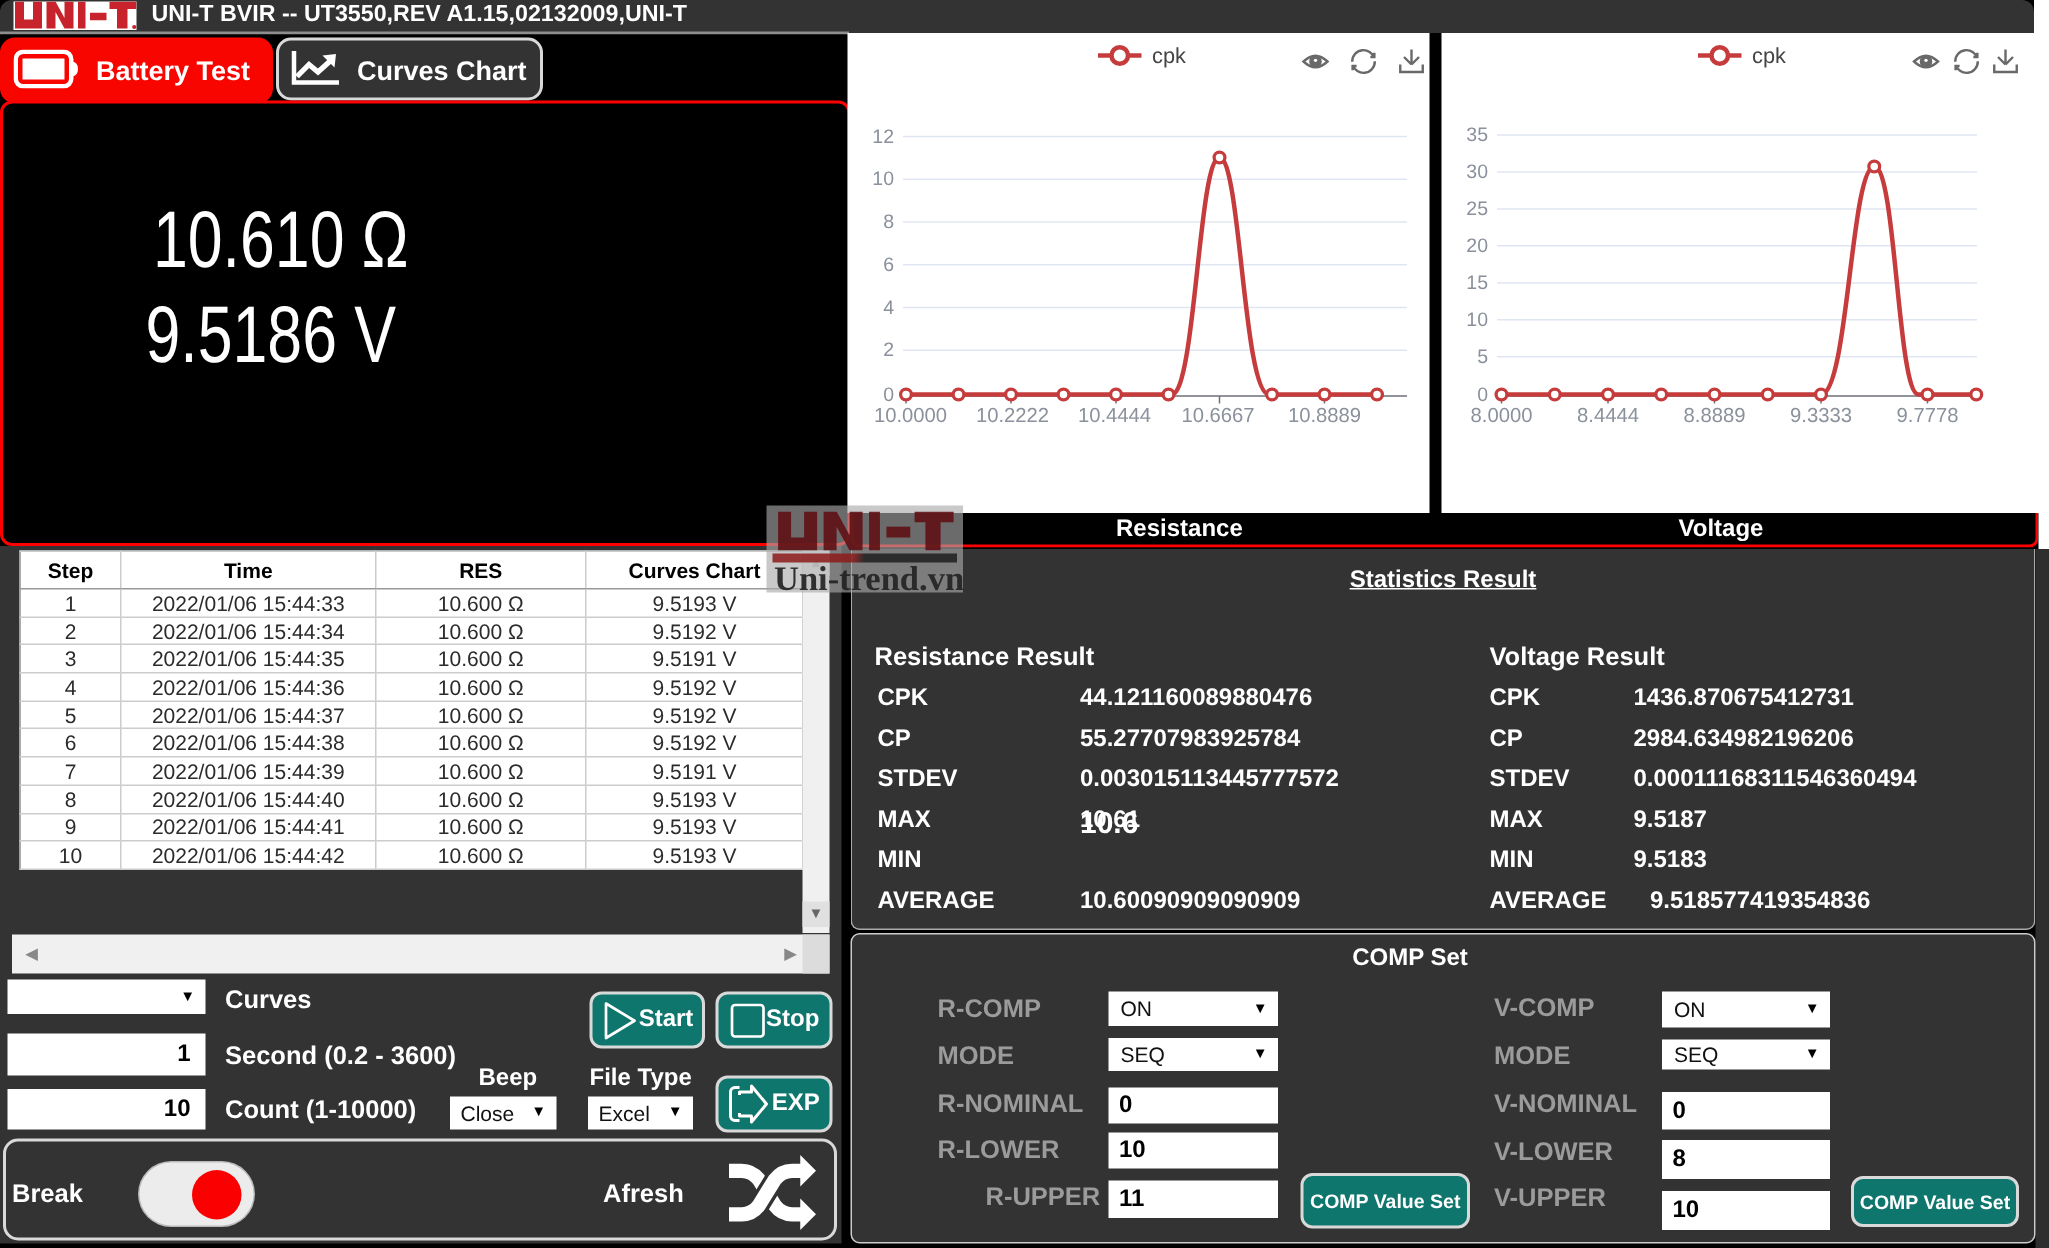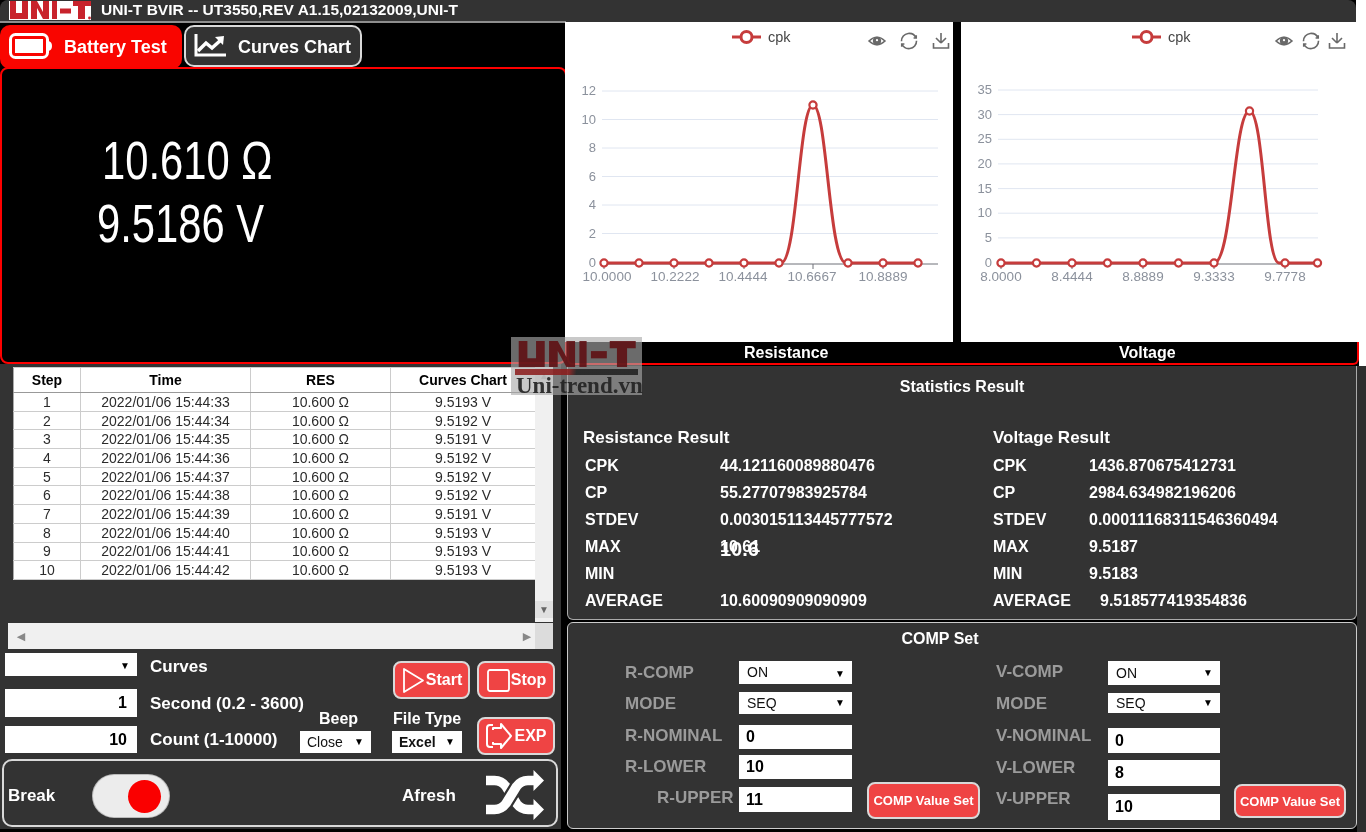--- a/index.html
+++ b/index.html
@@ -2,21 +2,21 @@
 <html><head>
 <meta charset="utf-8">
 <style>
 html,body{margin:0;padding:0;background:#000;}
 #app{position:relative;width:1366px;height:832px;background:#000;overflow:hidden;
   font-family:"Liberation Sans",sans-serif;}
 .abs{position:absolute;}
 .b{font-weight:bold;}
 .w{color:#fff;}
 .gray{color:#9b9b9b;}
-.btn{position:absolute;background:#ef4444;border:2px solid #d9d9d9;border-radius:8px;
+.btn{position:absolute;background:#0f766e;border:2px solid #d9d9d9;border-radius:8px;
   color:#fff;font-weight:bold;display:flex;align-items:center;justify-content:center;}
 .inp{position:absolute;background:#fff;color:#000;font-weight:bold;font-size:16px;
   font-family:"Liberation Sans",sans-serif;}
 .dd{position:absolute;background:#fff;color:#111;}
 .dd .ar{position:absolute;right:7px;top:50%;transform:translateY(-50%);font-size:10px;color:#000;}
 #tablewrap td{border:1px solid #ccc;text-align:center;padding:0;overflow:hidden;white-space:nowrap;}
 #tablewrap .hc{border-bottom:1px solid #999;}
 #tablewrap .dr{height:18.7px;}
 #tablewrap table tr td:first-child{border-left:1px solid #aaa;}
 .lbl{position:absolute;font-weight:bold;color:#fff;font-size:17px;}
@@ -156,21 +156,21 @@
       <span class="ar">▼</span>
     </div>
   <div class="lbl" style="left:150px;top:657px;">Curves</div>
   <div class="inp" style="left:5px;top:689px;width:132px;height:28px;line-height:28px;text-align:right;padding-right:10px;box-sizing:border-box;">1</div>
   <div class="lbl" style="left:150px;top:694px;">Second (0.2 - 3600)</div>
   <div class="inp" style="left:5px;top:726px;width:132px;height:27px;line-height:27px;text-align:right;padding-right:10px;box-sizing:border-box;">10</div>
   <div class="lbl" style="left:150px;top:730px;">Count (1-10000)</div>
   <div class="lbl" style="left:319px;top:710px;font-size:16px;">Beep</div>
   <div class="dd" style="left:300px;top:731px;width:71px;height:22px;font-size:14px;line-height:22px;padding-left:7px;box-sizing:border-box;">Close<span class="ar">▼</span></div>
   <div class="lbl" style="left:393px;top:710px;font-size:16px;">File Type</div>
-  <div class="dd" style="left:392px;top:731px;width:70px;height:22px;font-size:14px;line-height:22px;padding-left:7px;box-sizing:border-box;font-weight:bold;">Excel<span class="ar">▼</span></div>
+  <div class="dd" style="left:392px;top:731px;width:70px;height:22px;font-size:14px;line-height:22px;padding-left:7px;box-sizing:border-box;">Excel<span class="ar">▼</span></div>
   <div class="btn" style="left:393px;top:661px;width:77px;height:38px;box-sizing:border-box;font-size:16px;">
     <svg width="25" height="27" viewBox="0 0 25 27" style="margin-right:0;">
         <path d="M3,2 L22,13.5 L3,25 Z" fill="none" stroke="#fff" stroke-width="1.8" stroke-linejoin="round"></path>
       </svg>
       <span>Start</span>
     </div>
   <div class="btn" style="left:477px;top:661px;width:78px;height:38px;box-sizing:border-box;font-size:16px;">
     <svg width="25" height="25" viewBox="0 0 25 25">
         <rect x="2" y="2" width="21" height="21" rx="2" fill="none" stroke="#fff" stroke-width="1.8"></rect>
       </svg>
@@ -322,21 +322,21 @@
     </g>
   </svg>
 
   <div class="abs" style="left:567px;top:342px;width:788px;height:21px;background:#000;border-right:2px solid #fe0000;border-bottom:2px solid #fe0000;border-left:2px solid #fe0000;border-radius:0 0 6px 6px;"></div>
   <div class="abs" style="left:1359px;top:342px;width:7px;height:24px;background:#fff;"></div>
   <div class="abs b w" style="left:744px;top:344px;font-size:16px;">Resistance</div>
   <div class="abs b w" style="left:1119px;top:344px;font-size:16px;">Voltage</div>
 
   <div class="abs" style="left:567px;top:366px;width:790px;height:254px;background:#333;border-radius:0 0 6px 6px;border:1px solid #aaa;border-top:none;box-sizing:border-box;"></div>
   <div class="abs" style="left:1357px;top:366px;width:9px;height:466px;background:#2e2e2e;"></div>
-  <div class="abs b w" style="left:567px;top:378px;width:790px;text-align:center;font-size:16px;">Statistics Result</div>
+  <div class="abs b w" style="left:567px;top:378px;width:790px;text-align:center;font-size:16px;text-decoration:underline;">Statistics Result</div>
   <div class="abs b w" style="left:583px;top:428px;font-size:17px;">Resistance Result</div>
   <div class="abs b w" style="left:993px;top:428px;font-size:17px;">Voltage Result</div>
   <div class="abs b w" style="left:585px;top:457px;font-size:16px;">CPK</div>
   <div class="abs b w" style="left:585px;top:484px;font-size:16px;">CP</div>
   <div class="abs b w" style="left:585px;top:511px;font-size:16px;">STDEV</div>
   <div class="abs b w" style="left:585px;top:538px;font-size:16px;">MAX</div>
   <div class="abs b w" style="left:585px;top:565px;font-size:16px;">MIN</div>
   <div class="abs b w" style="left:585px;top:592px;font-size:16px;">AVERAGE</div>
   <div class="abs b w" style="left:720px;top:457px;font-size:16px;">44.121160089880476</div>
   <div class="abs b w" style="left:720px;top:484px;font-size:16px;">55.27707983925784</div>

